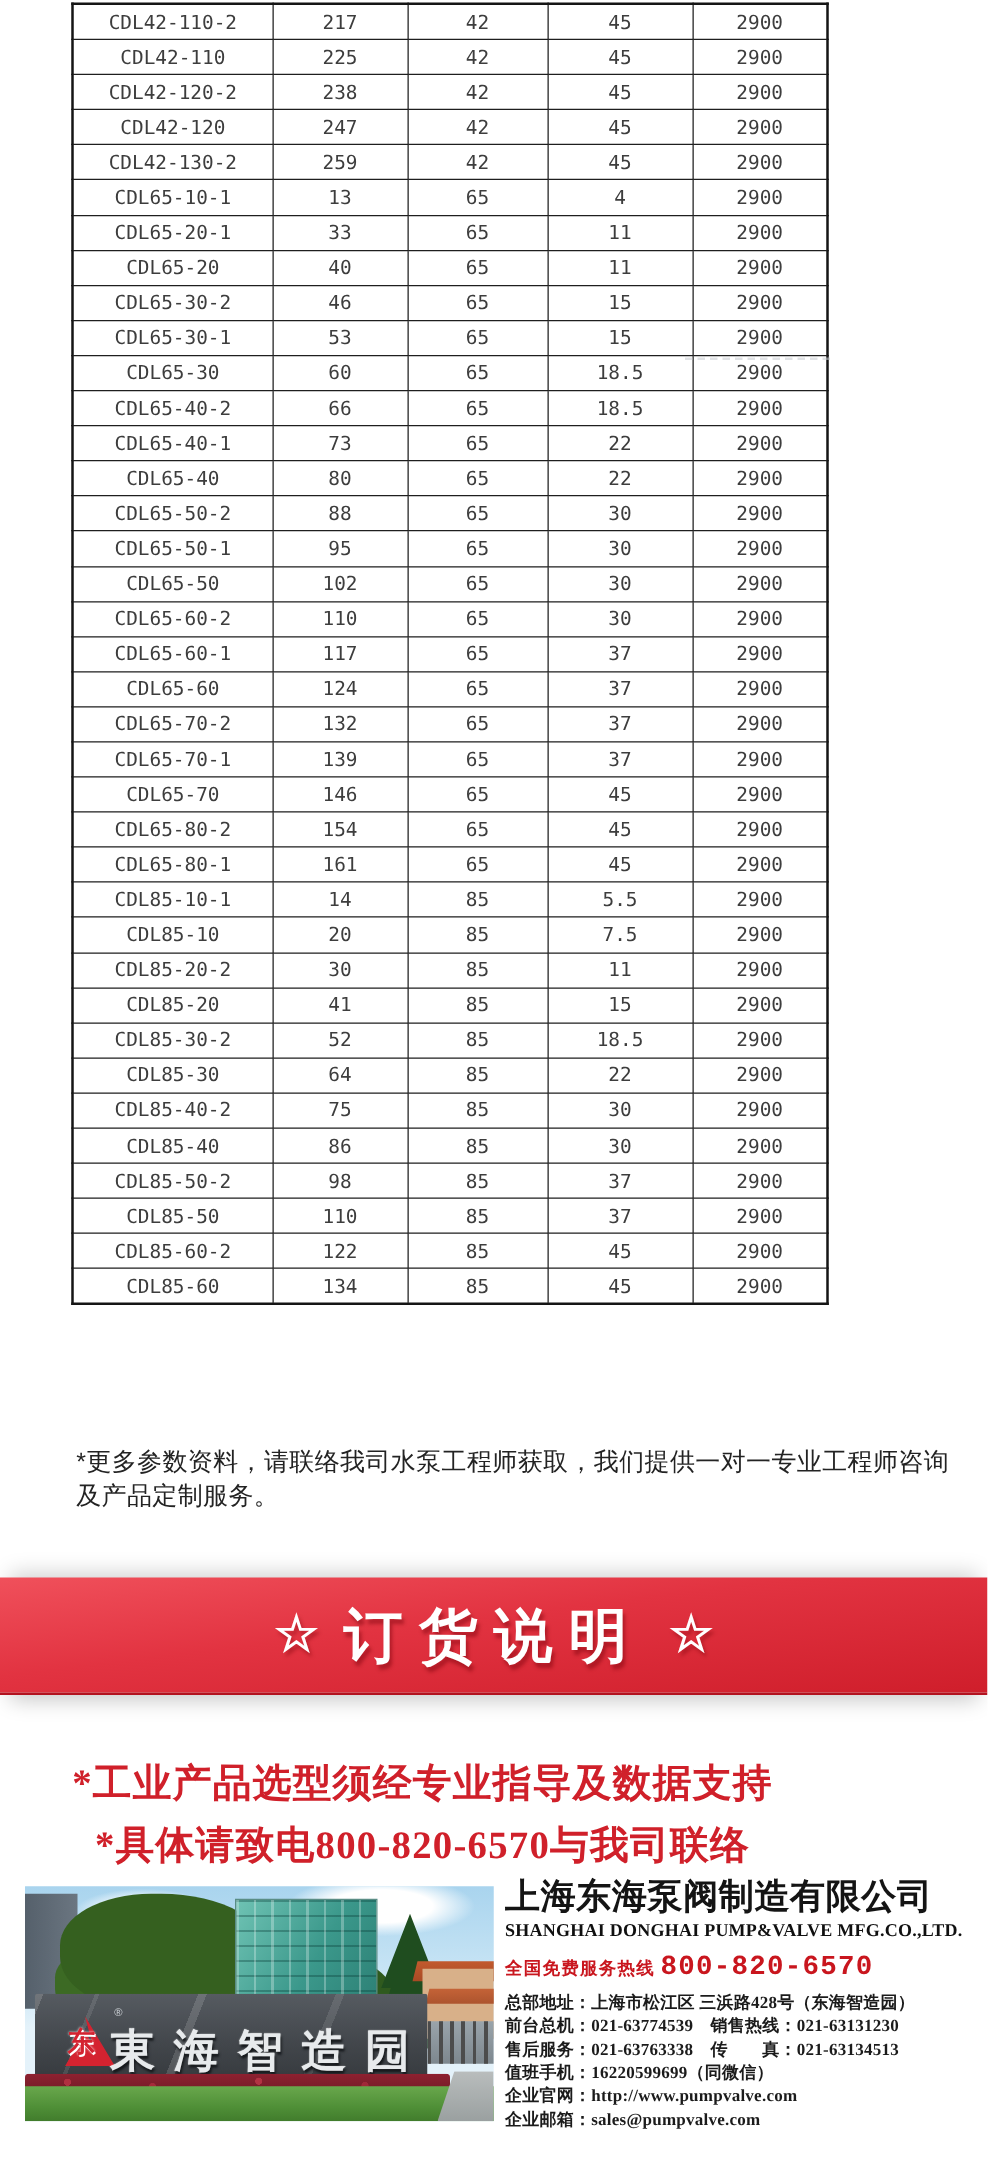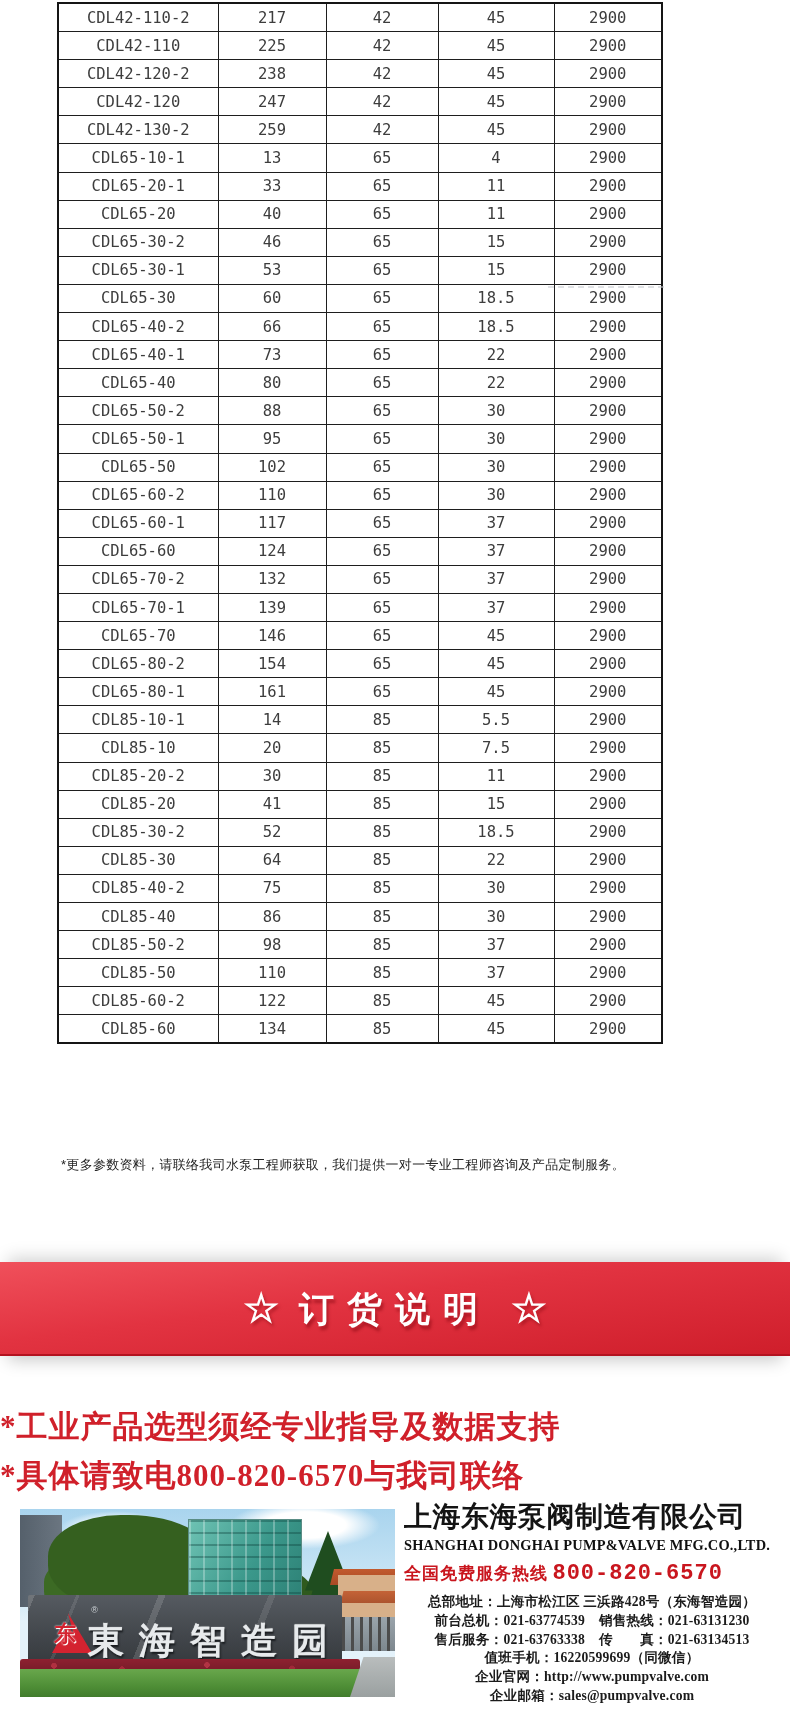--- a/index.html
+++ b/index.html
@@ -19,41 +19,41 @@
     font-family:"DejaVu Sans Mono","Liberation Mono",monospace;
     font-size:15.5px;color:#3d3d3d;letter-spacing:0px;white-space:nowrap;overflow:hidden;
   }
   .watermark{
     position:absolute;left:548px;top:286px;width:116px;height:10px;
     border-top:2px dashed #c7ccd0;opacity:.55;pointer-events:none;
   }
   
   .note{
     position:absolute;left:61px;top:1156px;width:700px;
-    font-size:13px;color:#232323;letter-spacing:.3px;
+    font-size:20px;color:#232323;letter-spacing:.3px;
   }
   
   .banner{
     position:absolute;left:0;top:1262px;width:790px;height:92px;
     background:linear-gradient(173deg,#f0505b 0%,#e23341 42%,#cf1e2b 100%);
     border-bottom:2px solid #b3121f;
     box-shadow:0 -12px 16px -8px rgba(0,0,0,.18),0 12px 16px -8px rgba(0,0,0,.22);
     display:flex;align-items:center;justify-content:center;gap:20px;
   }
   .banner .star{
     color:#ffffff;font-size:40px;font-weight:bold;line-height:1;
     text-shadow:2px 3px 3px rgba(120,0,10,.4);
   }
   .banner .title{
-    color:#ffffff;font-size:35px;font-weight:bold;letter-spacing:13px;line-height:1;
+    color:#ffffff;font-size:47px;font-weight:bold;letter-spacing:13px;line-height:1;
     text-shadow:2px 4px 3px rgba(120,0,10,.45);
   }
   
   .advisory{
-    position:absolute;left:0;top:1402px;width:676px;
+    position:absolute;left:0;top:1402px;width:676px;text-align:center;
     font-family:"Liberation Serif",serif;font-weight:bold;
     color:#d0202a;font-size:31px;line-height:49px;letter-spacing:1px;
   }
   
   .photo{
     position:absolute;left:20px;top:1509px;width:375px;height:188px;overflow:hidden;
     background:linear-gradient(180deg,#a9d4ee 0%,#cfe8f6 45%,#e4f2fa 60%);
   }
   .cloud{position:absolute;background:radial-gradient(closest-side,#ffffff 55%,rgba(255,255,255,0));}
   .cloud.c1{left:210px;top:-8px;width:150px;height:48px;}
@@ -128,29 +128,29 @@
   .info{position:absolute;left:404px;top:1500px;width:376px;}
   .company-cn{
     font-size:28px;font-weight:bold;color:#141414;letter-spacing:.5px;line-height:34px;white-space:nowrap;
   }
   .company-en{
     font-family:"Liberation Serif",serif;font-weight:bold;font-size:14.4px;color:#101010;
     letter-spacing:.2px;line-height:20px;margin-top:1px;white-space:nowrap;
   }
   .hotline{margin-top:6px;white-space:nowrap;}
   .hotline .lbl{
-    font-family:"Liberation Serif",serif;font-weight:bold;font-size:17px;color:#c9161e;letter-spacing:1px;
+    font-family:"Liberation Serif",serif;font-weight:bold;font-size:14px;color:#c9161e;letter-spacing:1px;
   }
   .hotline .num{
     font-family:Liberation Mono, monospace;font-weight:bold;font-size:22px;color:#c9161e;letter-spacing:1px;
   }
   .details{margin-top:7px;}
   .details div{
     font-family:"Liberation Serif",serif;font-weight:bold;font-size:13.6px;color:#1b1b1b;
-    line-height:18.8px;letter-spacing:.2px;white-space:nowrap;text-align:center;
+    line-height:18.8px;letter-spacing:.2px;white-space:nowrap;
   }
 </style>
 </head>
 <body>
 
 <table class="spec-table">
   <colgroup>
     <col style="width:160px">
       <col style="width:108px">
       <col style="width:112px">

